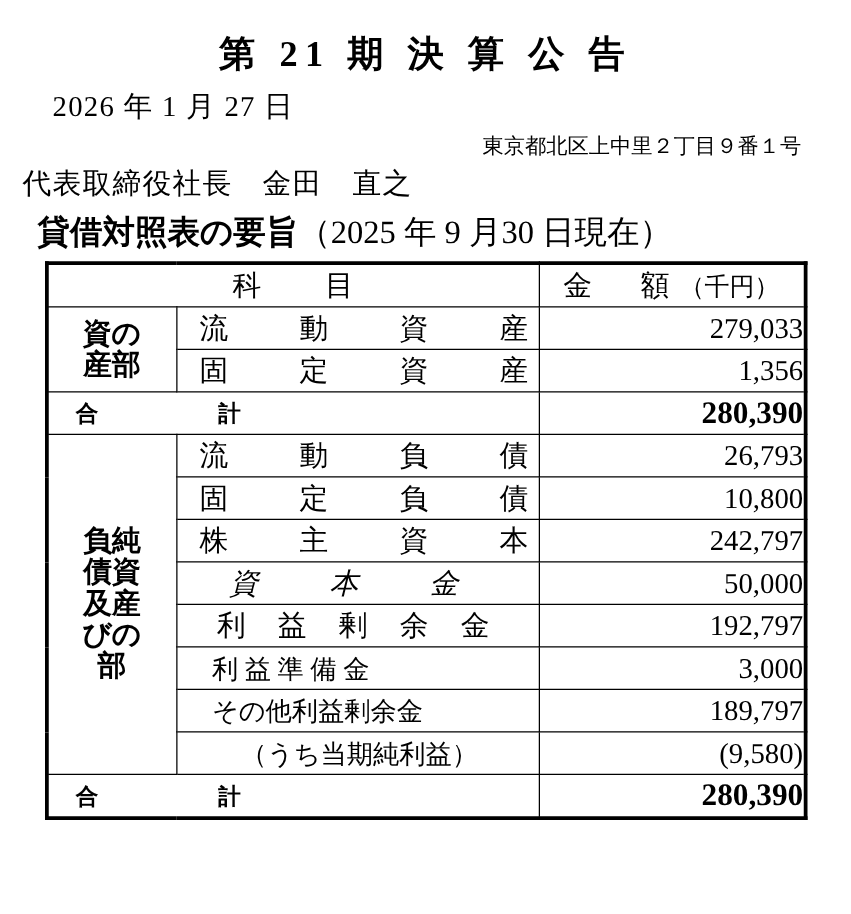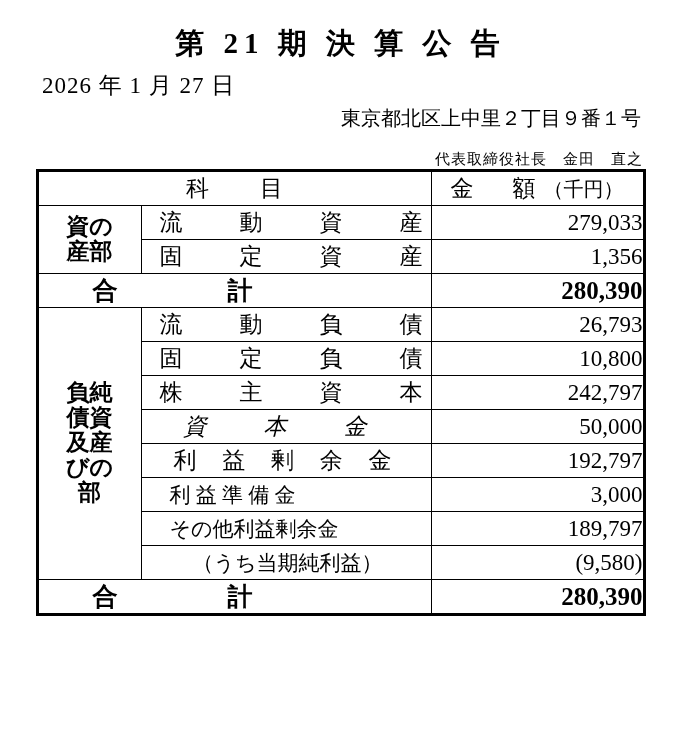--- a/index.html
+++ b/index.html
@@ -33,40 +33,39 @@
     white-space: nowrap;
   }
   .date-line {
     font-size: 23px;
     margin-left: 24px;
     margin-top: 6px;
     letter-spacing: 1px;
     white-space: nowrap;
   }
   .address-line {
-    font-size: 20px;
+    font-size: 17px;
     text-align: right;
     margin-top: 4px;
     padding-right: 22px;
     letter-spacing: 0px;
     white-space: nowrap;
   }
   .company-line {
     font-size: 28px;
     font-weight: bold;
     text-align: right;
     margin-top: 1px;
     padding-right: 6px;
     letter-spacing: 0px;
     white-space: nowrap;
   }
   .rep-line {
-    font-size: 15px;
-    text-align: right;
-    margin-top: 18px;
+    font-size: 23px;
+    margin-top: 3px;
     padding-right: 20px;
     letter-spacing: 1px;
     white-space: nowrap;
   }
   .bs-heading {
     margin-top: 6px;
     margin-bottom: 6px;
     white-space: nowrap;
     padding-left: 12px;
     letter-spacing: 0px;
@@ -148,22 +147,22 @@
     font-size: 23px;
     white-space: nowrap;
   }
 
   .total-row td {
     border-top: 3px solid #000;
     font-weight: bold;
   }
   .total-row .item {
     letter-spacing: 20px;
-    padding-left: 54px;
-    font-size: 25px;
+    padding-left: 22px;
+    font-size: 18px;
   }
   .total-row .amt {
     font-size: 25px;
     font-weight: bold;
   }
   .thickbottom td { border-bottom: 3px solid #000; }
 </style>
 </head>
 <body>
 
@@ -171,20 +170,23 @@
 
   <div class="title">第 21 期 決 算 公 告</div>
 
   <div class="date-line">2026 年 1 月 27 日</div>
 
   <div class="address-line">東京都北区上中里２丁目９番１号</div>
 
 
   <div class="rep-line">代表取締役社長　金田　直之</div>
 
+  <div class="bs-heading">
+    <span class="bs-main">貸借対照表の要旨</span><span class="bs-sub">（2025 年 9 月30 日現在）</span>
+  </div>
 
   <table class="bs">
     <colgroup>
       <col class="col-side">
       <col class="col-item">
       <col class="col-amt">
     </colgroup>
     <tbody>
 
       <tr class="hdr">

